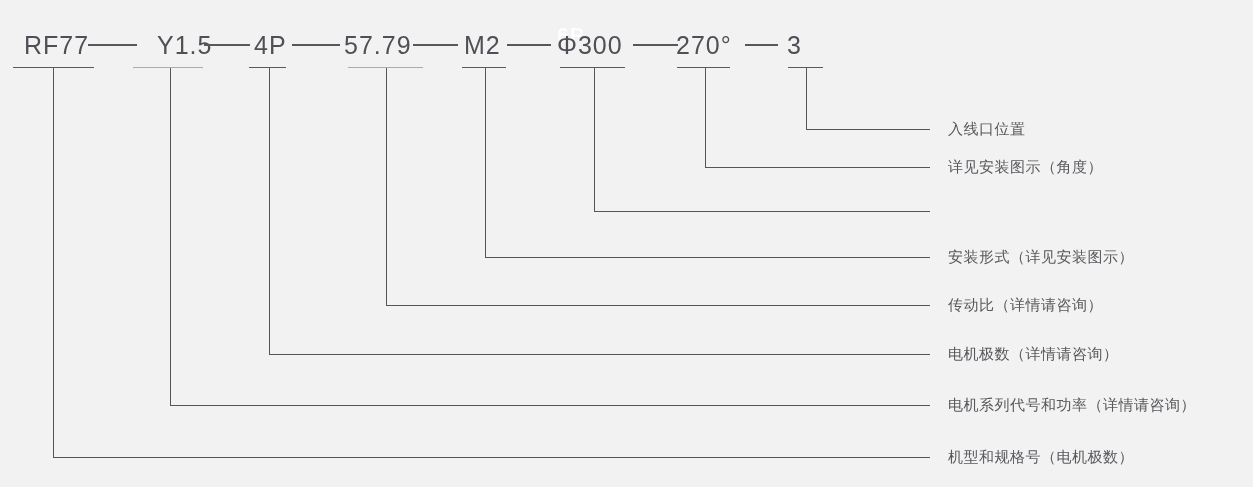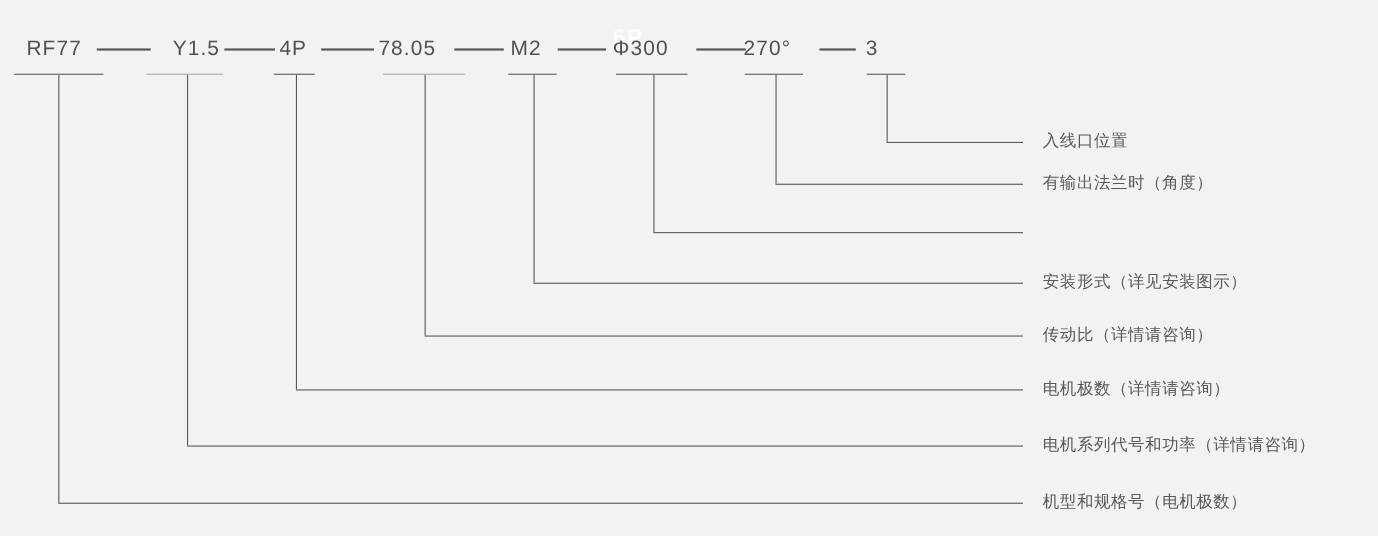--- a/index.html
+++ b/index.html
@@ -12,21 +12,21 @@
     position: relative;
     width: 1253px;
     height: 487px;
     background: #f2f2f2;
     overflow: hidden;
   }
   
   .seg {
     position: absolute;
     top: 33px;
-    font-size: 19px;
+    font-size: 25px;
     line-height: 24px;
     letter-spacing: 1px;
     color: #4f5056;
     white-space: nowrap;
   }
   
   .dash {
     position: absolute;
     top: 44px;
     height: 2px;
@@ -81,21 +81,21 @@
 <div class="stage">
 
   <span class="watermark">6P</span>
 
   <span class="seg" style="left:24px">RF77</span>
   <div class="dash" style="left:88px;width:49px"></div>
   <span class="seg" style="left:157px">Y1.5</span>
   <div class="dash" style="left:204px;width:46px"></div>
   <span class="seg" style="left:254px">4P</span>
   <div class="dash" style="left:292px;width:48px"></div>
-  <span class="seg" style="left:344px">78.05</span>
+  <span class="seg" style="left:344px">57.79</span>
   <div class="dash" style="left:413px;width:45px"></div>
   <span class="seg" style="left:464px">M2</span>
   <div class="dash" style="left:507px;width:44px"></div>
   <span class="seg" style="left:557px">Φ300</span>
   <div class="dash" style="left:633px;width:45px"></div>
   <span class="seg" style="left:676px">270°</span>
   <div class="dash" style="left:745px;width:33px"></div>
   <span class="seg" style="left:787px">3</span>
 
   <div class="tbar" style="left:13px;width:81px"></div>
@@ -119,20 +119,20 @@
   <div class="hline" style="left:806px;top:129px;width:124px"></div>
   <div class="hline" style="left:705px;top:167px;width:225px"></div>
   <div class="hline" style="left:594px;top:211px;width:336px"></div>
   <div class="hline" style="left:485px;top:257px;width:445px"></div>
   <div class="hline" style="left:386px;top:305px;width:544px"></div>
   <div class="hline" style="left:269px;top:354px;width:661px"></div>
   <div class="hline" style="left:170px;top:405px;width:760px"></div>
   <div class="hline" style="left:53px;top:457px;width:877px"></div>
 
   <div class="row-label" style="top:119px">入线口位置</div>
-  <div class="row-label" style="top:157px">有输出法兰时（角度）</div>
+  <div class="row-label" style="top:157px">详见安装图示（角度）</div>
   <div class="row-label" style="top:295px">传动比（详情请咨询）</div>
   <div class="row-label" style="top:247px">安装形式（详见安装图示）</div>
   <div class="row-label" style="top:395px">电机系列代号和功率（详情请咨询）</div>
   <div class="row-label" style="top:344px">电机极数（详情请咨询）</div>
   <div class="row-label" style="top:447px">机型和规格号（电机极数）</div>
 
 </div>
 
 </body></html>

